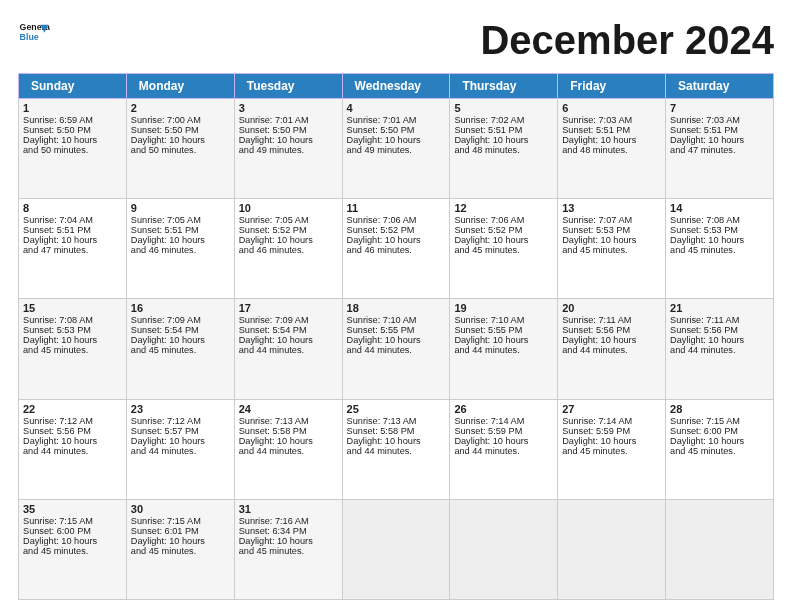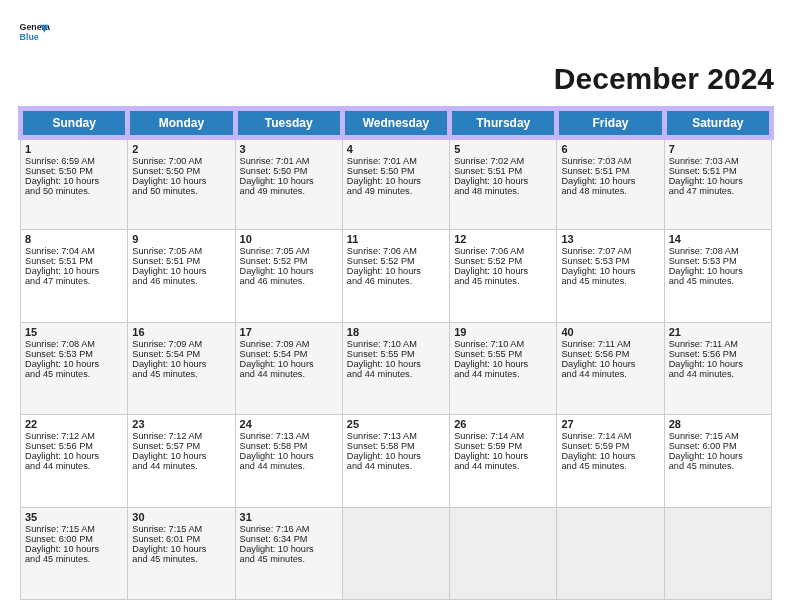--- a/index.html
+++ b/index.html
@@ -29,43 +29,42 @@
       gap: 6px;
     }
     .logo-icon {
       width: 32px;
       height: 28px;
     }
     .title-block {
       text-align: right;
     }
     .month-title {
-      font-size: 30px;
+      font-size: 40px;
       font-weight: bold;
       color: #1a1a1a;
-      margin-top: 44px;
     }
     .location {
       font-size: 13px;
       color: #444;
     }
     .calendar {
       flex: 1;
       border-collapse: collapse;
       width: 100%;
       table-layout: fixed;
     }
     .calendar thead th {
       background-color: #2a7fbf;
       color: #fff;
       font-size: 12px;
       font-weight: bold;
-      padding: 5px 0;
-      text-align: center;
-      border: 5px solid #c4b5fd;
+      padding: 5px 12px;
+      text-align: left;
+      border: 1px solid #c4b5fd;
     }
     .calendar tbody td {
       vertical-align: top;
       border: 1px solid #ccc;
       padding: 3px 4px;
       font-size: 9.2px;
       color: #222;
       background: #fff;
       height: 82px;
     }
@@ -135,21 +134,21 @@
           <td><span class="day-num">12</span><span>Sunrise: 7:06 AM</span><br><span>Sunset: 5:52 PM</span><br><span>Daylight: 10 hours<br>and 45 minutes.</span></td>
           <td><span class="day-num">13</span><span>Sunrise: 7:07 AM</span><br><span>Sunset: 5:53 PM</span><br><span>Daylight: 10 hours<br>and 45 minutes.</span></td>
           <td><span class="day-num">14</span><span>Sunrise: 7:08 AM</span><br><span>Sunset: 5:53 PM</span><br><span>Daylight: 10 hours<br>and 45 minutes.</span></td>
         </tr>
         <tr>
           <td><span class="day-num">15</span><span>Sunrise: 7:08 AM</span><br><span>Sunset: 5:53 PM</span><br><span>Daylight: 10 hours<br>and 45 minutes.</span></td>
           <td><span class="day-num">16</span><span>Sunrise: 7:09 AM</span><br><span>Sunset: 5:54 PM</span><br><span>Daylight: 10 hours<br>and 45 minutes.</span></td>
           <td><span class="day-num">17</span><span>Sunrise: 7:09 AM</span><br><span>Sunset: 5:54 PM</span><br><span>Daylight: 10 hours<br>and 44 minutes.</span></td>
           <td><span class="day-num">18</span><span>Sunrise: 7:10 AM</span><br><span>Sunset: 5:55 PM</span><br><span>Daylight: 10 hours<br>and 44 minutes.</span></td>
           <td><span class="day-num">19</span><span>Sunrise: 7:10 AM</span><br><span>Sunset: 5:55 PM</span><br><span>Daylight: 10 hours<br>and 44 minutes.</span></td>
-          <td><span class="day-num">40</span><span>Sunrise: 7:11 AM</span><br><span>Sunset: 5:56 PM</span><br><span>Daylight: 10 hours<br>and 44 minutes.</span></td>
+          <td><span class="day-num">20</span><span>Sunrise: 7:11 AM</span><br><span>Sunset: 5:56 PM</span><br><span>Daylight: 10 hours<br>and 44 minutes.</span></td>
           <td><span class="day-num">21</span><span>Sunrise: 7:11 AM</span><br><span>Sunset: 5:56 PM</span><br><span>Daylight: 10 hours<br>and 44 minutes.</span></td>
         </tr>
         <tr>
           <td><span class="day-num">22</span><span>Sunrise: 7:12 AM</span><br><span>Sunset: 5:56 PM</span><br><span>Daylight: 10 hours<br>and 44 minutes.</span></td>
           <td><span class="day-num">23</span><span>Sunrise: 7:12 AM</span><br><span>Sunset: 5:57 PM</span><br><span>Daylight: 10 hours<br>and 44 minutes.</span></td>
           <td><span class="day-num">24</span><span>Sunrise: 7:13 AM</span><br><span>Sunset: 5:58 PM</span><br><span>Daylight: 10 hours<br>and 44 minutes.</span></td>
           <td><span class="day-num">25</span><span>Sunrise: 7:13 AM</span><br><span>Sunset: 5:58 PM</span><br><span>Daylight: 10 hours<br>and 44 minutes.</span></td>
           <td><span class="day-num">26</span><span>Sunrise: 7:14 AM</span><br><span>Sunset: 5:59 PM</span><br><span>Daylight: 10 hours<br>and 44 minutes.</span></td>
           <td><span class="day-num">27</span><span>Sunrise: 7:14 AM</span><br><span>Sunset: 5:59 PM</span><br><span>Daylight: 10 hours<br>and 45 minutes.</span></td>
           <td><span class="day-num">28</span><span>Sunrise: 7:15 AM</span><br><span>Sunset: 6:00 PM</span><br><span>Daylight: 10 hours<br>and 45 minutes.</span></td>

